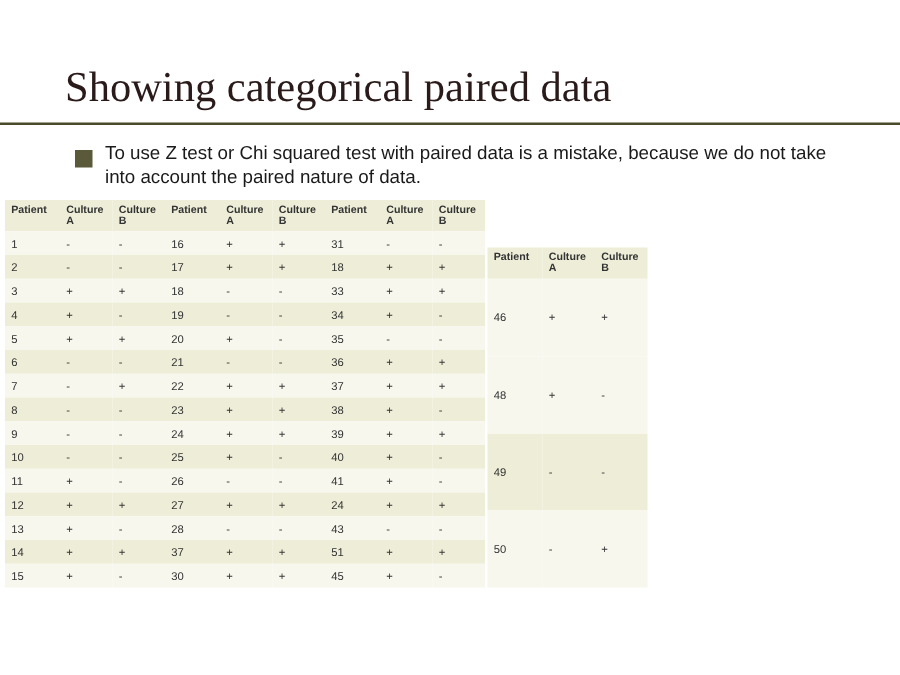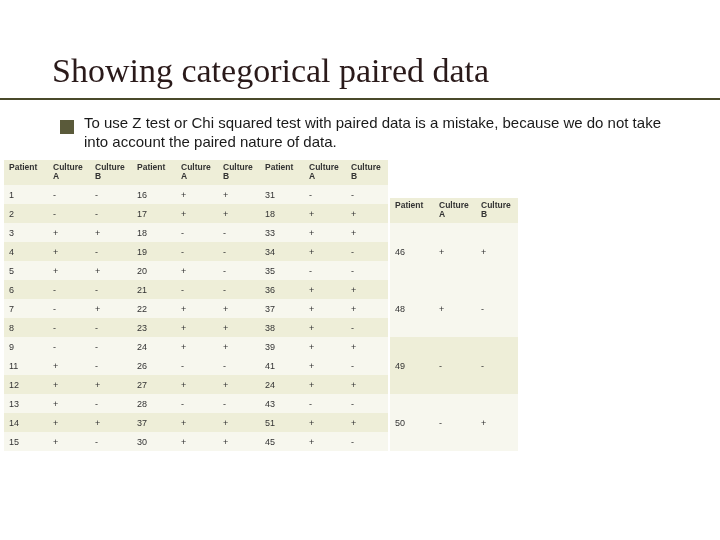--- a/index.html
+++ b/index.html
@@ -205,20 +205,31 @@
             <td>9</td>
             <td>-</td>
             <td>-</td>
             <td>24</td>
             <td>+</td>
             <td>+</td>
             <td>39</td>
             <td>+</td>
             <td>+</td>
           </tr>
+          <tr class="row-dark">
+            <td>10</td>
+            <td>-</td>
+            <td>-</td>
+            <td>25</td>
+            <td>+</td>
+            <td>-</td>
+            <td>40</td>
+            <td>+</td>
+            <td>-</td>
+          </tr>
           <tr class="row-light">
             <td>11</td>
             <td>+</td>
             <td>-</td>
             <td>26</td>
             <td>-</td>
             <td>-</td>
             <td>41</td>
             <td>+</td>
             <td>-</td>

